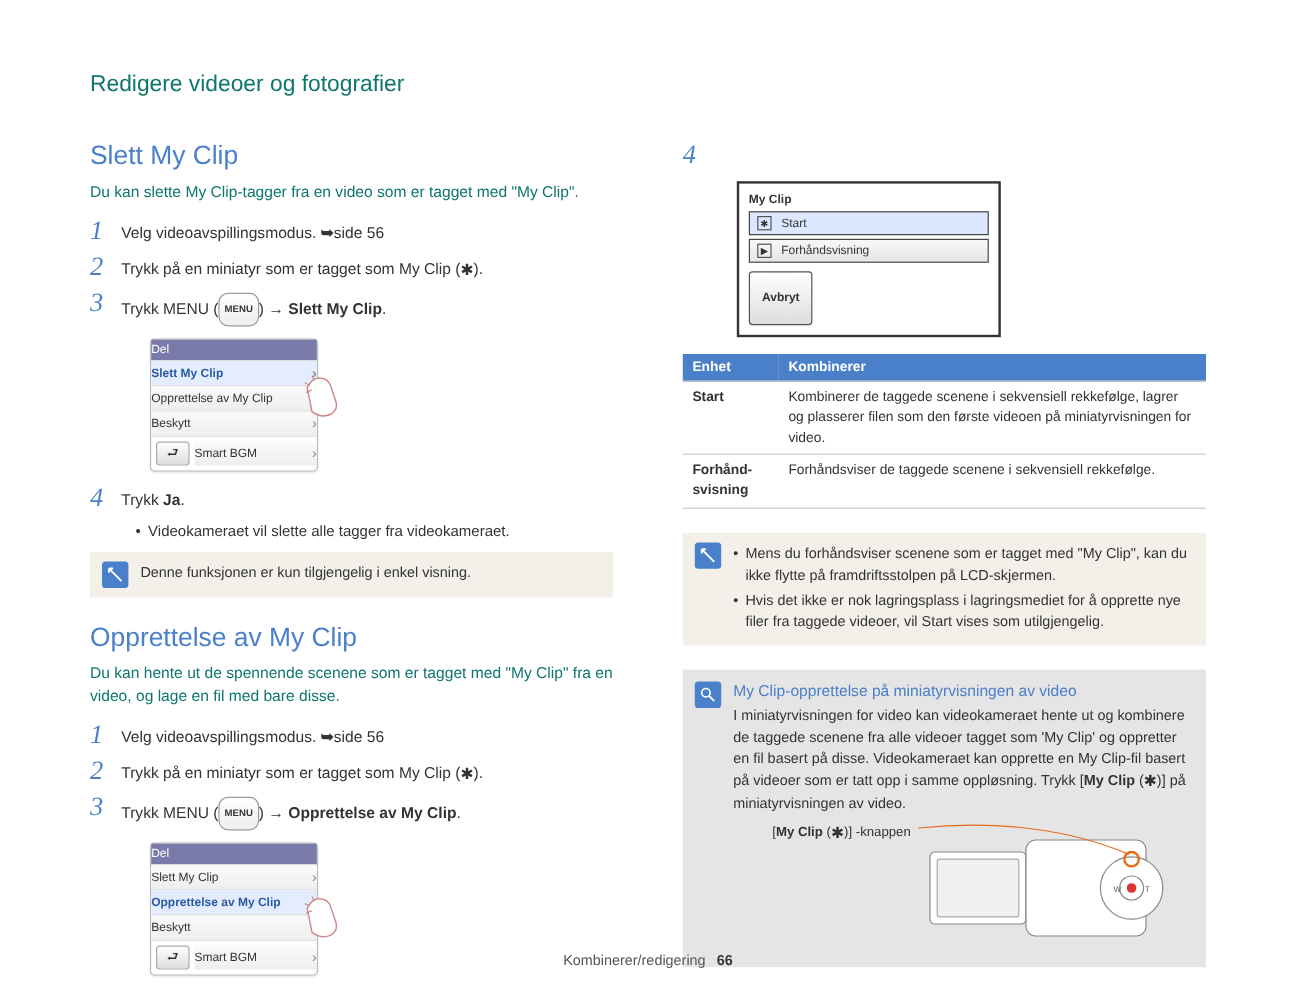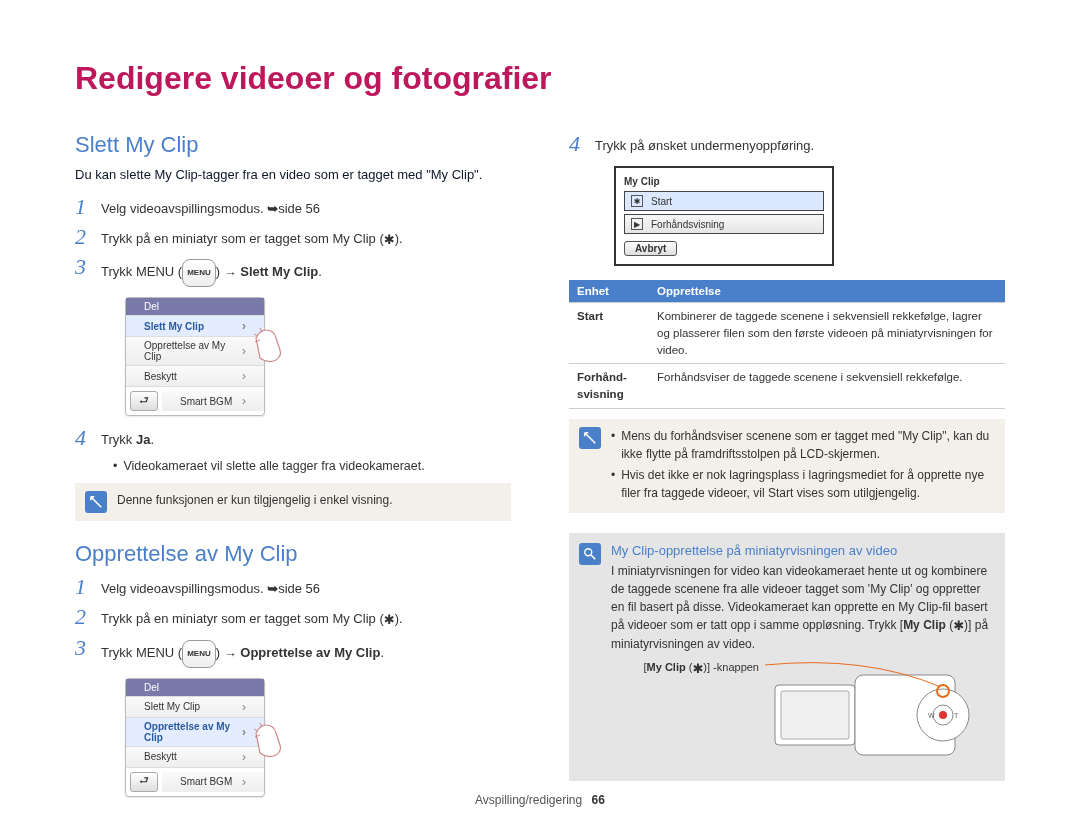--- a/index.html
+++ b/index.html
@@ -1,50 +1,50 @@
 <!DOCTYPE html>
 <html><head>
 <meta charset="utf-8">
 <style>
   * { box-sizing: border-box; margin: 0; padding: 0; }
   body { font-family: Arial, Helvetica, sans-serif; background: #fff; color: #333; width: 1080px; height: 825px; padding: 60px 75px 20px 75px; position: relative; }
-  .page-title { font-size: 32px; color: #be185d; font-weight: 700; margin-bottom: 35px; }
+  .page-title { font-size: 19px; color: #0f766e; font-weight: 400; margin-bottom: 35px; }
   .section-title { font-size: 22px; color: #4a7fc9; font-weight: 400; margin-bottom: 8px; }
-  .intro-text { font-size: 13px; line-height: 1.45; margin-bottom: 10px; color: #0f172a; }
+  .intro-text { font-size: 13px; line-height: 1.45; margin-bottom: 10px; color: #0f766e; }
   .cols { display: flex; gap: 58px; }
   .col { flex: 1; }
   .step { display: flex; align-items: flex-start; gap: 8px; margin-bottom: 6px; }
   .step-num { color: #4a7fc9; font-size: 22px; font-style: italic; width: 18px; font-weight: 300; font-family: Georgia, serif; line-height: 1.1; }
   .step-text { font-size: 13px; line-height: 1.5; padding-top: 4px; }
   .bold { font-weight: 700; }
   .bullet { font-size: 12.5px; line-height: 1.5; margin: 4px 0 8px 38px; display: flex; gap: 6px; }
   .bullet .dot { color: #333; }
   .note-box { background: #f2f0e8; display: flex; gap: 10px; padding: 8px 10px; margin: 8px 0 20px 0; font-size: 12px; line-height: 1.5; align-items: flex-start; }
   .note-icon { width: 22px; height: 22px; background: #4a7fc9; border-radius: 3px; display: flex; align-items: center; justify-content: center; color: #fff; font-size: 14px; flex-shrink: 0; }
   .note-list { list-style: none; }
   .note-list li { display: flex; gap: 6px; margin-bottom: 3px; }
   .menu-box { border: 1px solid #bbb; border-radius: 4px; width: 140px; font-size: 10px; background: #fff; margin: 10px 0 10px 50px; box-shadow: 0 1px 2px rgba(0,0,0,0.1); position: relative; }
-  .menu-item { display: flex; justify-content: space-between; align-items: center; padding: 3px 18px; border-bottom: 1px solid #ddd; background: linear-gradient(#fafafa,#eee); }
+  .menu-item { display: flex; justify-content: space-between; align-items: center; padding: 3px 0; border-bottom: 1px solid #ddd; background: linear-gradient(#fafafa,#eee); }
   .menu-item:last-child { border-bottom: none; align-items: center; }
   .menu-item.header { background: #7a7aaa; color: #fff; justify-content: flex-start; }
   .menu-item.highlight { background: #e3edff; color: #2a5aa0; font-weight: 600; }
   .chev { color: #888; font-size: 12px; }
   .menu-back { width: 28px; height: 20px; border: 1px solid #aaa; border-radius: 3px; display: flex; align-items: center; justify-content: center; font-size: 11px; margin: 4px; background: linear-gradient(#fff,#ddd); }
   .hand { position: absolute; right: -34px; top: 20px; width: 50px; height: 50px; }
   .pill { display: inline-flex; align-items: center; border: 1px solid #999; border-radius: 8px; padding: 10px 4px; font-size: 8px; font-weight: 700; background: linear-gradient(#fff,#eee); vertical-align: middle; height: 28px; line-height: 1; }
   .arrow { font-weight: 700; }
   .tag-icon { display: inline-block; color: #333; font-size: 13px; vertical-align: middle; }
   .ref-arrow { font-weight: 700; }
   .screen-box { border: 2px solid #333; padding: 8px; width: 220px; margin: 10px 0 14px 45px; font-size: 10px; }
   .screen-title { font-weight: 700; margin-bottom: 4px; }
   .screen-row { display: flex; align-items: center; gap: 8px; padding: 3px 6px; border: 1px solid #444; margin-bottom: 3px; background: linear-gradient(#f8f8f8,#e5e5e5); }
   .screen-row.sel { background: #dce8ff; }
   .screen-icon { width: 12px; height: 12px; border: 1px solid #555; display: inline-flex; align-items: center; justify-content: center; font-size: 8px; }
-  .screen-btn { border: 1px solid #555; border-radius: 3px; padding: 1px 10px; display: inline-block; margin-top: 4px; font-weight: 700; background: linear-gradient(#fff,#ddd); }
-  table.desc-table { border-collapse: collapse; width: 100%; font-size: 11.5px; margin-bottom: 10px; }
+  .screen-btn { border: 1px solid #555; border-radius: 3px; padding: 16px 10px; display: inline-block; margin-top: 4px; font-weight: 700; background: linear-gradient(#fff,#ddd); }
+  table.desc-table { border-collapse: collapse; width: 100%; font-size: 11.5px; margin-bottom: 20px; }
   table.desc-table th { background: #4a7fc9; color: #fff; font-weight: 700; padding: 5px 8px; text-align: left; border-bottom: 1px solid #ccc; }
   table.desc-table td { padding: 5px 8px; border-bottom: 1px solid #ccc; vertical-align: top; line-height: 1.45; }
   table.desc-table td:first-child { font-weight: 700; width: 80px; }
   .info-box { background: #e5e5e5; display: flex; gap: 10px; padding: 10px; margin-top: 10px; align-items: flex-start; }
   .info-icon { width: 22px; height: 22px; background: #4a7fc9; border-radius: 3px; display: flex; align-items: center; justify-content: center; flex-shrink: 0; }
   .info-icon svg { width: 14px; height: 14px; }
   .info-body { flex: 1; }
   .info-title { color: #4a7fc9; font-size: 13px; margin-bottom: 4px; }
   .info-text { font-size: 12px; line-height: 1.5; }
   .cam-wrap { display: flex; align-items: flex-start; gap: 6px; margin-top: 8px; justify-content: flex-end; }
@@ -118,20 +118,21 @@
     <div class="note-box">
       <span class="note-icon">
         <svg viewBox="0 0 16 16" width="14" height="14">
             <path d="M2 2 l3 3 M2 2 l0 4 M2 2 l4 0 M4 4 l10 10" stroke="#fff" stroke-width="1.8" fill="none"></path>
           </svg>
       </span>
       <span>Denne funksjonen er kun tilgjengelig i enkel visning.</span>
     </div>
 
     <h2 class="section-title">Opprettelse av My Clip</h2>
+    <p class="intro-text">Du kan hente ut de spennende scenene som er tagget med "My Clip" fra en video, og lage en fil med bare disse.</p>
 
     <div id="opprett-steps">
         <div class="step">
           <span class="step-num">1</span>
           <span class="step-text">Velg videoavspillingsmodus. <span class="ref-arrow">➥</span>side 56</span>
         </div>
         <div class="step">
           <span class="step-num">2</span>
           <span class="step-text">Trykk på en miniatyr som er tagget som My Clip (<span class="tag-icon">✱</span>).</span>
         </div>
@@ -167,41 +168,40 @@
           </div>
         </div>
       </div>
 
   </div>
 
   <div class="col">
 
     <div class="step">
       <span class="step-num">4</span>
-      <span class="step-text">Trykk på ønsket undermenyoppføring.</span>
     </div>
 
     <div class="screen-box">
       <div class="screen-title">My Clip</div>
       <div class="screen-row sel">
         <span class="screen-icon">✱</span>
         <span>Start</span>
       </div>
       <div class="screen-row">
         <span class="screen-icon">▶</span>
         <span>Forhåndsvisning</span>
       </div>
       <span class="screen-btn">Avbryt</span>
     </div>
 
     <table class="desc-table">
       <thead>
           <tr>
         <th>Enhet</th>
-        <th>Opprettelse</th>
+        <th>Kombinerer</th>
       </tr>
         </thead>
       <tbody id="desc-tbody">
           <tr>
             <td>Start</td>
             <td>Kombinerer de taggede scenene i sekvensiell rekkefølge, lagrer og plasserer filen som den første videoen på miniatyrvisningen for video.</td>
           </tr>
           <tr>
             <td>Forhånd­svisning</td>
             <td>Forhåndsviser de taggede scenene i sekvensiell rekkefølge.</td>
@@ -252,15 +252,15 @@
             <path class="cam-line" d="M 0 4 Q 100 -6 176 26"></path>
           </svg>
         </div>
       </div>
     </div>
 
   </div>
 </div>
 
 <div class="footer">
-  <span>Avspilling/redigering</span>
+  <span>Kombinerer/redigering</span>
   <span class="num">66</span>
 </div>
 
 </body></html>

